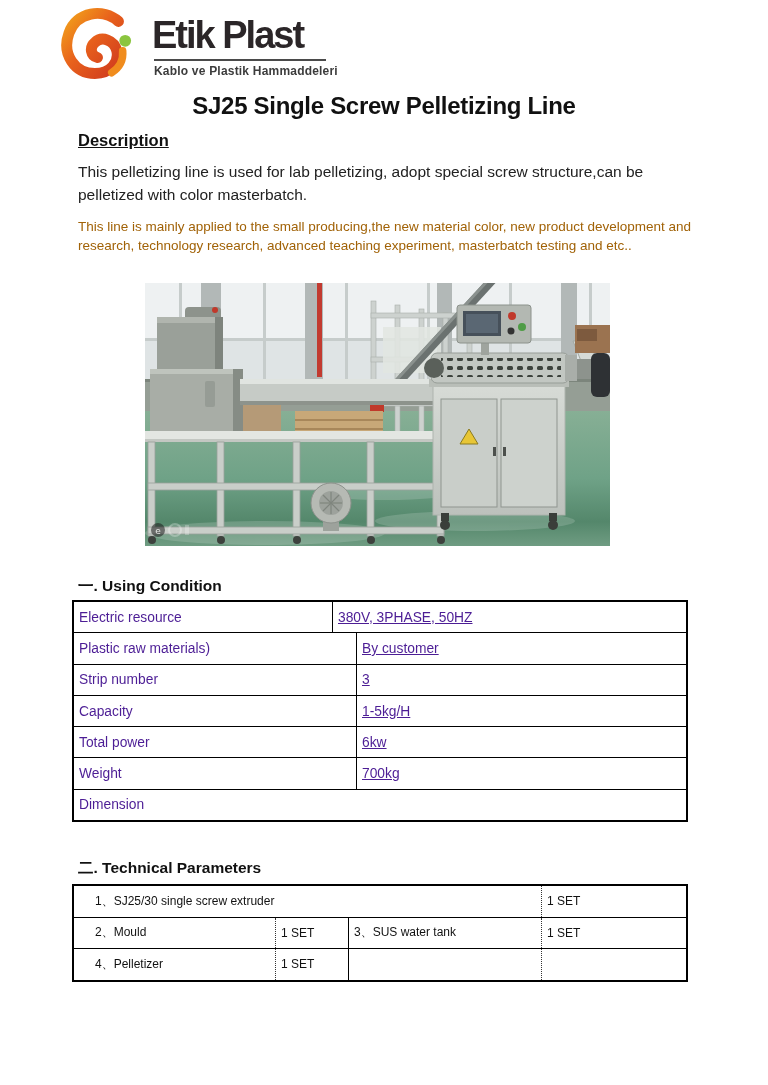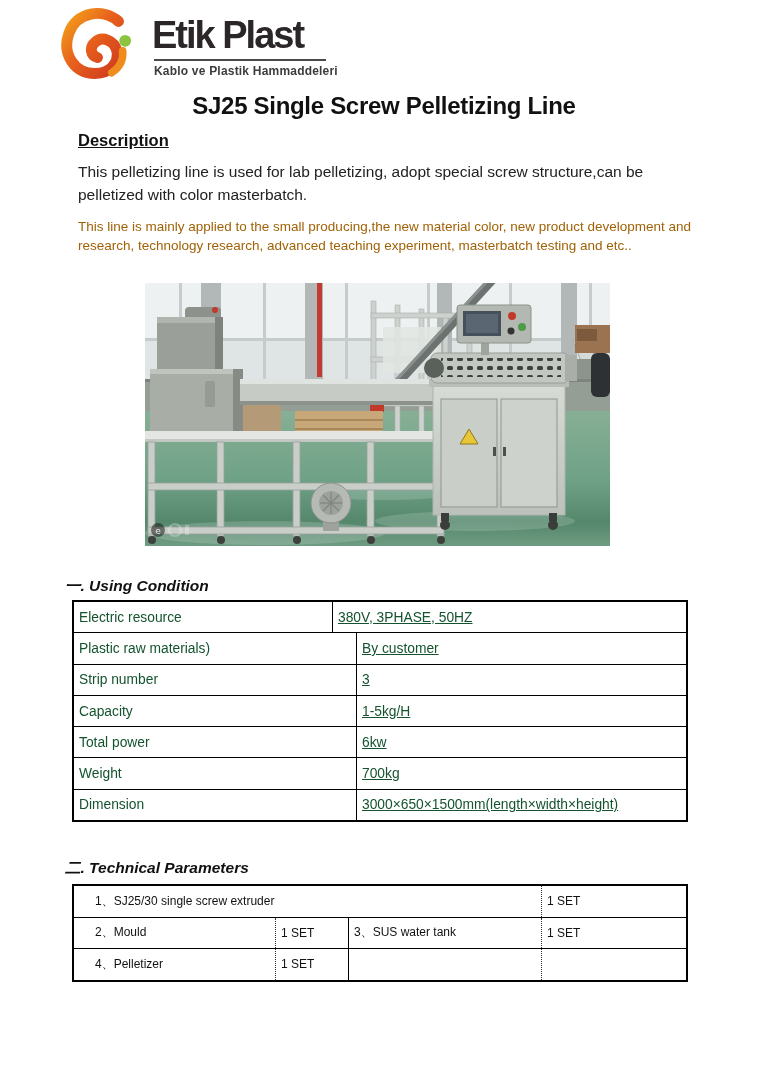--- a/index.html
+++ b/index.html
@@ -27,30 +27,30 @@
     font-size:24px;font-weight:bold;letter-spacing:-.3px;color:#111;}
   .desc-heading{position:absolute;left:78px;top:131px;font-size:16.5px;font-weight:bold;color:#111;text-decoration:underline;}
   .para1{position:absolute;left:78px;top:160px;width:622px;font-size:15.5px;line-height:1.5;color:#222;}
   .para2{position:absolute;left:78px;top:217px;width:638px;font-size:13.5px;line-height:1.44;color:#a16207;}
 
   
   .photo{position:absolute;left:145px;top:283px;width:465px;height:263px;overflow:hidden;}
   .photo svg{display:block;width:100%;height:100%;}
 
   
-  .sec-heading{position:absolute;left:65px;font-size:15.5px;font-weight:bold;color:#111;font-style:italic;}
+  .sec-heading{position:absolute;left:78px;font-size:15.5px;font-weight:bold;color:#111;}
   .sec-heading.uc{top:576px;}
   .sec-heading.tp{top:858px;}
 
   
   .uc-table{position:absolute;left:72px;top:600px;width:616px;border:2px solid #000;background:#fff;}
   .uc-row{display:grid;grid-template-columns:258px 1fr;}
   .uc-row + .uc-row{border-top:1px solid #000;gap:24px;}
   .uc-cell{height:30.3px;display:flex;align-items:center;padding-left:5px;
-    font-size:13.8px;color:#14532d;white-space:nowrap;overflow:hidden;}
+    font-size:13.8px;color:#4c1d95;white-space:nowrap;overflow:hidden;}
   .uc-cell.value{border-left:1px solid #000;text-decoration:underline;}
 
   
   .tp-table{position:absolute;left:72px;top:884px;width:616px;border:2px solid #000;background:#fff;}
   .tp-row{display:grid;}
   .tp-row.r1{grid-template-columns:451px 1fr;}
   .tp-row.r2,.tp-row.r3{grid-template-columns:185px 73px 193px 1fr;}
   .tp-row + .tp-row{border-top:1px solid #000;}
   .tp-cell{height:30.5px;display:flex;align-items:center;padding-left:5px;
     font-size:12px;color:#111;white-space:nowrap;overflow:hidden;margin-left:16px;}
@@ -282,21 +282,20 @@
     <div class="uc-row">
       <div class="uc-cell">Total power</div>
       <div class="uc-cell value">6kw</div>
     </div>
     <div class="uc-row">
       <div class="uc-cell">Weight</div>
       <div class="uc-cell value">700kg</div>
     </div>
     <div class="uc-row">
       <div class="uc-cell">Dimension</div>
-      <div class="uc-cell value">3000×650×1500mm(length×width×height)</div>
     </div>
   </div>
 
   <div class="sec-heading tp">二. Technical Parameters</div>
 
   <div class="tp-table">
     <div class="tp-row r1">
       <div class="tp-cell">1、SJ25/30 single screw extruder</div>
       <div class="tp-cell bl-dot">1 SET</div>
     </div>

